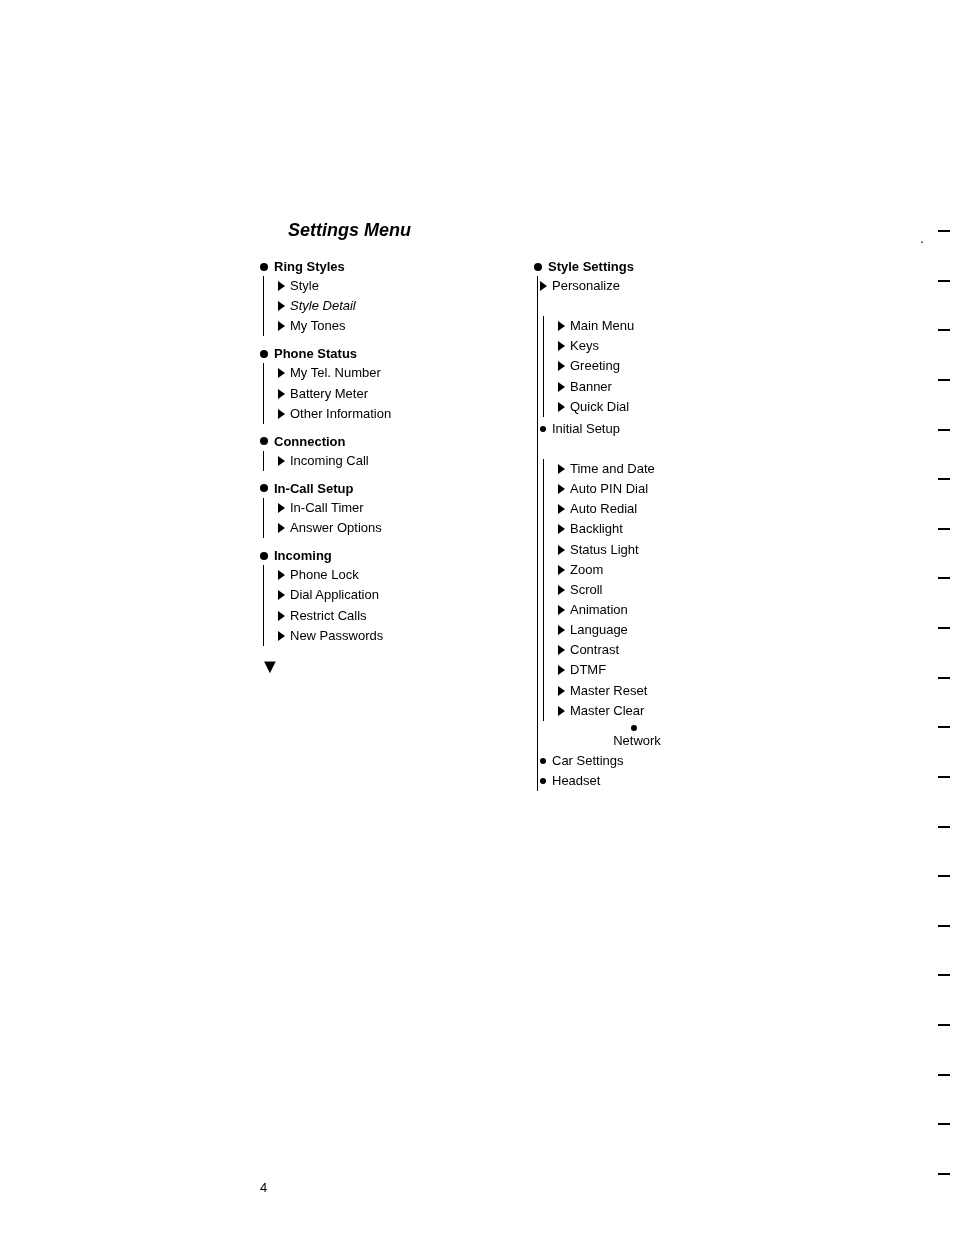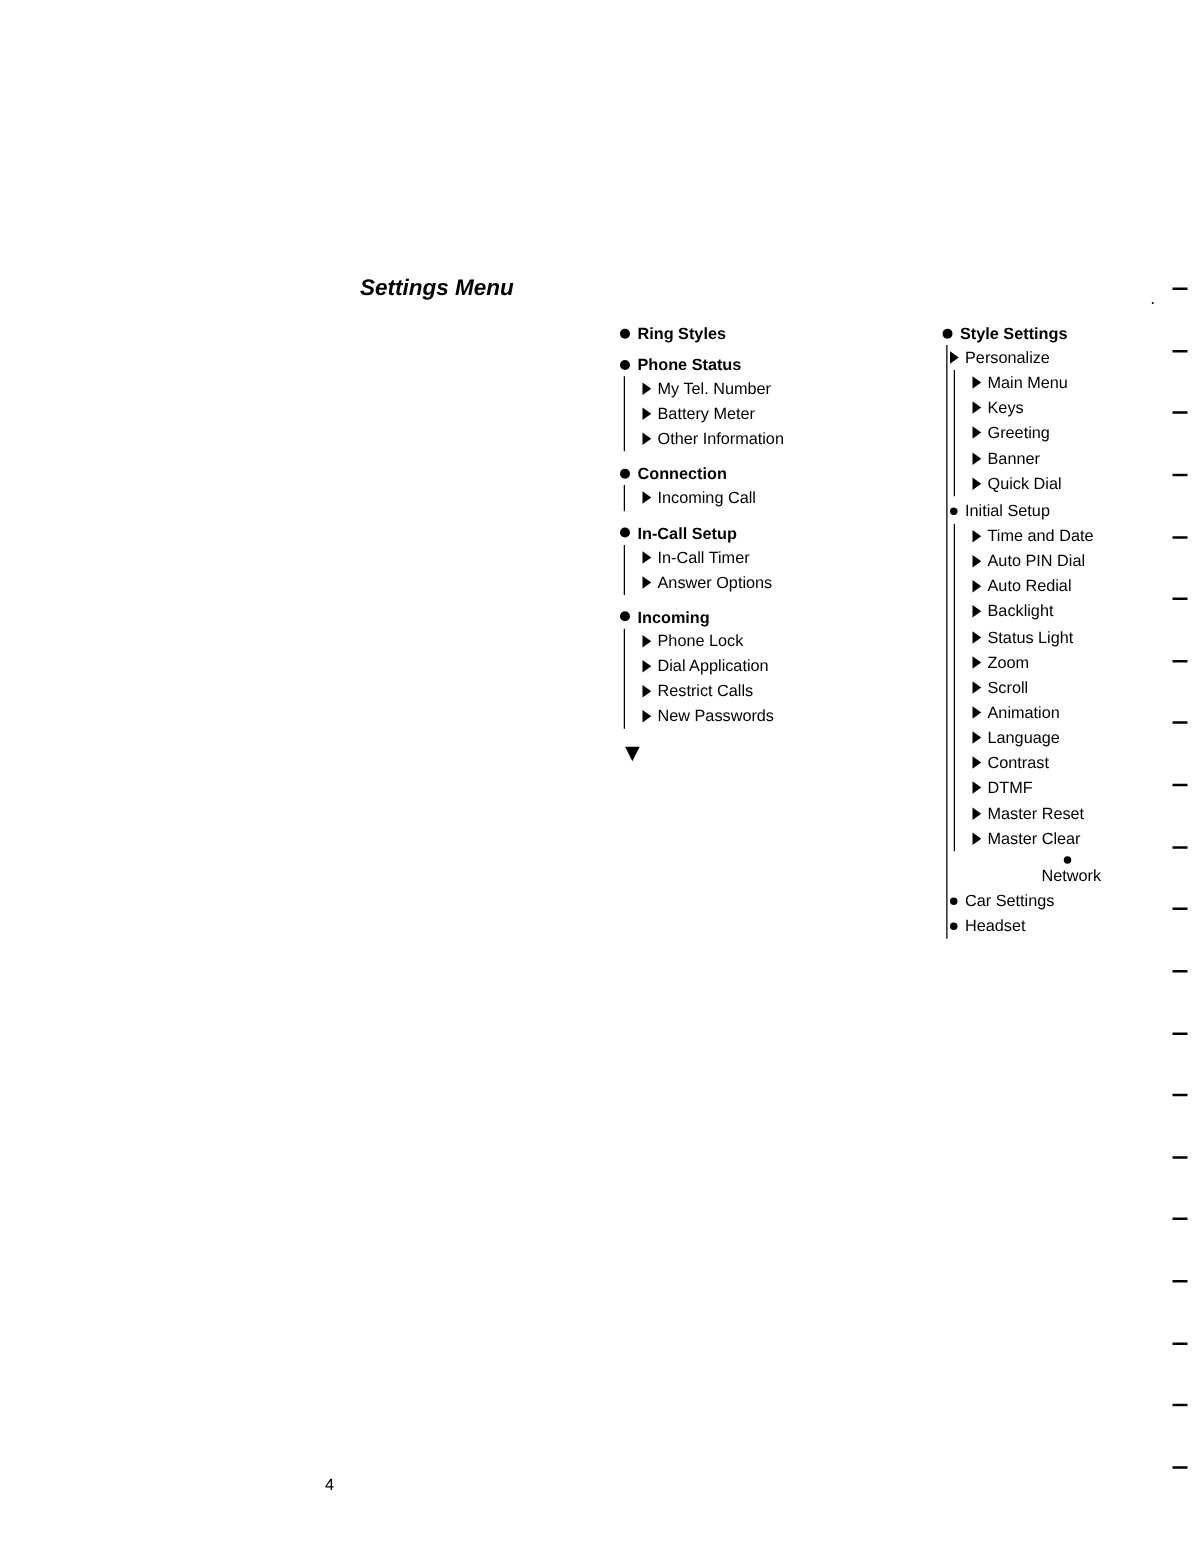--- a/index.html
+++ b/index.html
@@ -22,23 +22,22 @@
     .page-title {
       font-size: 18px;
       font-weight: bold;
       font-style: italic;
       margin-bottom: 18px;
       margin-left: 28px;
     }
 
     .columns {
       display: flex;
-      gap: 58px;
+      gap: 74px;
       align-items: flex-start;
-      justify-content: flex-end;
     }
 
     .column {
       min-width: 200px;
     }
 
     .menu-section {
       margin-bottom: 10px;
       position: relative;
     }
@@ -132,20 +131,21 @@
     .right-menu .menu-section .sub-items {
       border-left: 1.5px solid #000;
       margin-left: 3px;
       padding-left: 2px;
     }
 
     .right-menu .menu-section .sub-items .sub-sub-items {
       border-left: 1.5px solid #000;
       margin-left: 3px;
       padding-left: 14px;
+      margin-top: 20px;
     }
 
     .italic-text {
       font-style: italic;
     }
 
     .dot-marker {
       position: absolute;
       right: 30px;
       top: 230px;
@@ -186,20 +186,34 @@
 
   <div class="columns">
 
     <div class="column left-menu">
 
       <div class="menu-section">
         <div class="section-header">
           <span class="bullet-circle"></span>
           <span>Ring Styles</span>
         </div>
+        <div class="sub-items">
+          <div class="sub-item">
+            <span class="arrow-bullet"></span>
+            <span>Style</span>
+          </div>
+          <div class="sub-item">
+            <span class="arrow-bullet"></span>
+            <span class="italic-text"><span>Style Detail</span></span>
+          </div>
+          <div class="sub-item">
+            <span class="arrow-bullet"></span>
+            <span>My Tones</span>
+          </div>
+        </div>
       </div>
 
       <div class="menu-section">
         <div class="section-header">
           <span class="bullet-circle"></span>
           <span>Phone Status</span>
         </div>
         <div class="sub-items">
           <div class="sub-item">
             <span class="arrow-bullet"></span>

